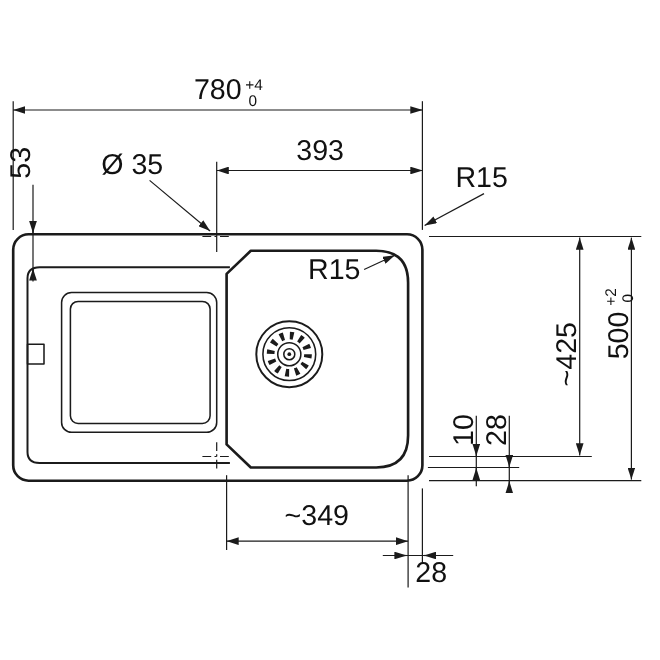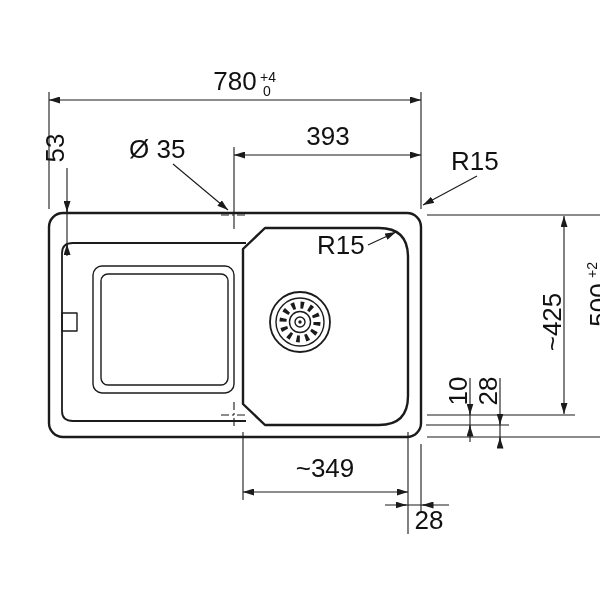--- a/index.html
+++ b/index.html
@@ -1,16 +1,16 @@
 <!DOCTYPE html>
 <html><head>
 <meta charset="utf-8">
 <style>
   html,body{margin:0;padding:0;background:#ffffff;}
-  .stage{width:528px;height:600px;background:#ffffff;position:relative;font-family:"Liberation Sans",sans-serif;padding-left:37px;}
+  .stage{width:528px;height:600px;background:#ffffff;position:relative;font-family:"Liberation Sans",sans-serif;}
   svg{display:block;}
   .outline{fill:none;stroke:#1b1b1b;stroke-width:2.4;stroke-linejoin:round;}
   .mid{fill:none;stroke:#1b1b1b;stroke-width:1.8;stroke-linejoin:round;}
   .thin{fill:none;stroke:#1b1b1b;stroke-width:1.4;stroke-linejoin:round;}
   .dim{fill:none;stroke:#1b1b1b;stroke-width:1.1;}
   .cl{fill:none;stroke:#1b1b1b;stroke-width:1.1;stroke-dasharray:8 3 2 3 8;}
   .spokes{fill:none;stroke:#1b1b1b;stroke-width:7;stroke-dasharray:3.4 5.5;}
   text{fill:#111111;font-family:"Liberation Sans",sans-serif;}
   .dimtext{font-size:26px;}
   .tol{font-size:14px;}

